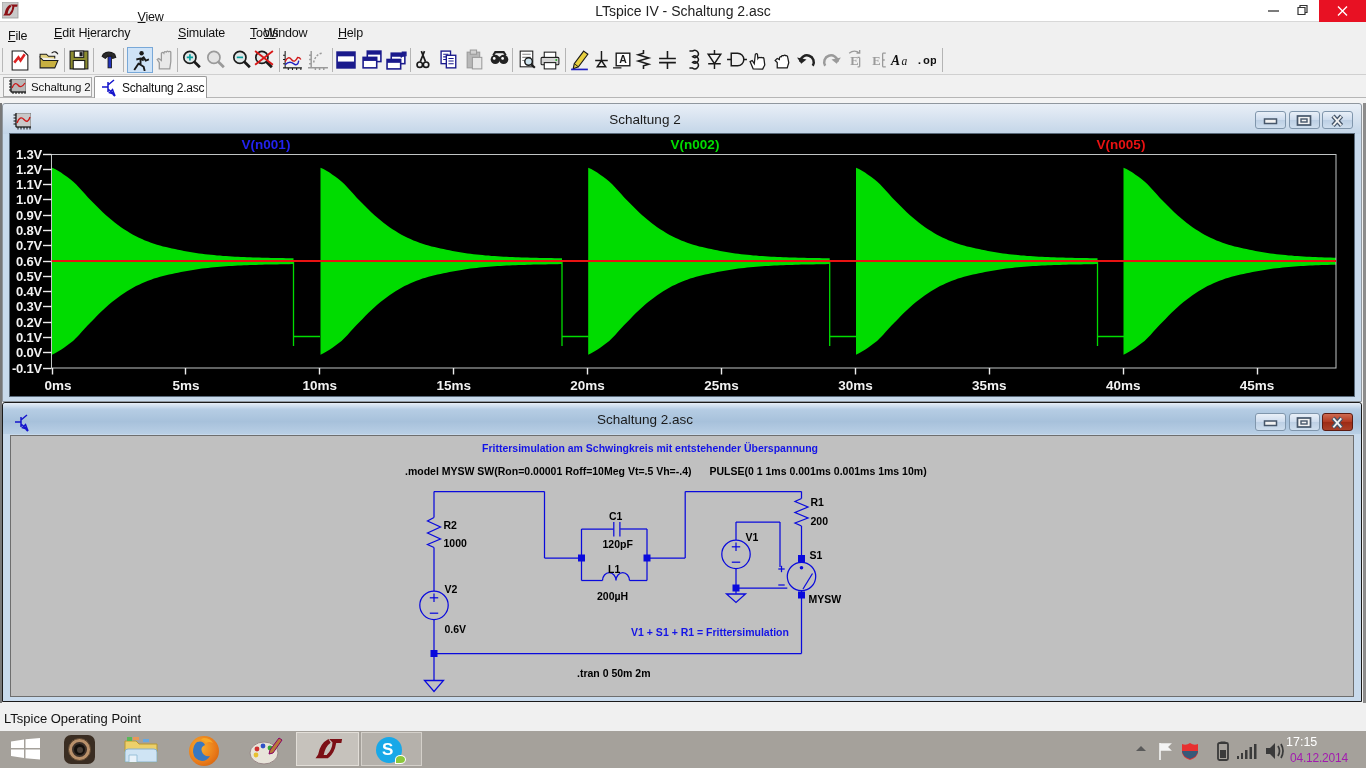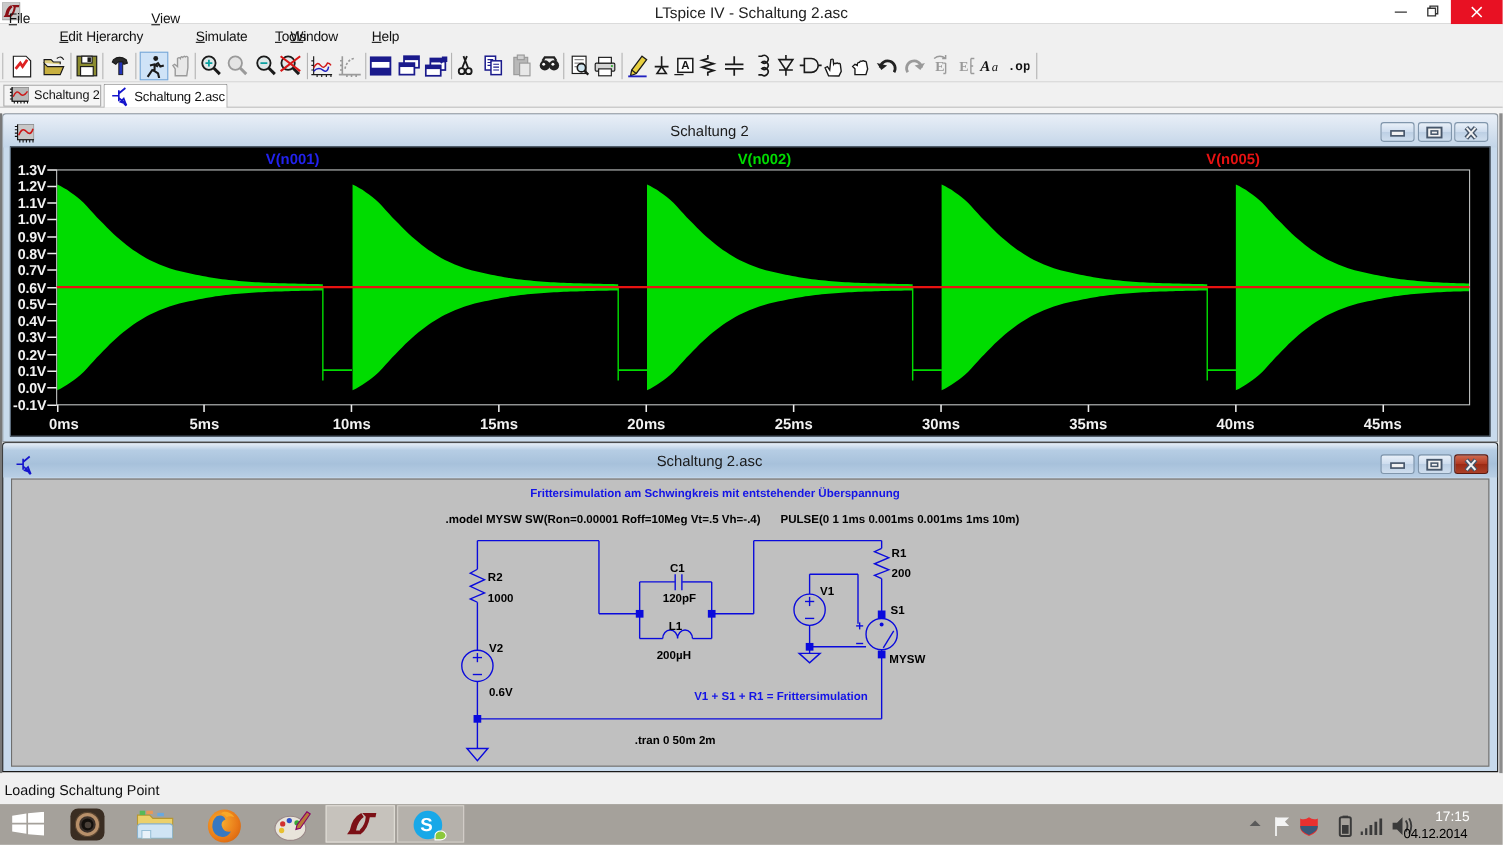--- a/index.html
+++ b/index.html
@@ -12,21 +12,21 @@
   </svg>
 <div class="abs" style="left:0;top:3px;width:1366px;text-align:center;font-size:14px;color:#222">LTspice IV - Schaltung 2.asc</div>
 <div style="position:absolute;left:1319px;top:0;width:47px;height:22px;background:#e81123"></div>
 <svg width="120" height="22" style="position:absolute;left:1246px;top:0">
     <path d="M22,11 h11" stroke="#333" stroke-width="1.3"></path>
     <path d="M52,7.5 h7 v7 h-7 z M54,7.5 v-2 h7 v7 h-2" stroke="#333" fill="none" stroke-width="1.2"></path>
     <path d="M92,6.5 l9,9 m0,-9 l-9,9" stroke="#fff" stroke-width="1.4"></path>
   </svg>
 <div class="abs" style="left:0;top:22px;width:1366px;height:23px;background:#f0f0f0"></div>
 <div class="abs" style="left:0;top:0;font-size:12.5px;letter-spacing:-0.2px">
-    <span style="position:absolute;left:8px;top:10px"><u>F</u>ile</span>
+    <span style="position:absolute;left:8px;top:29px"><u>F</u>ile</span>
     <span style="position:absolute;left:54px;top:26px"><u>E</u>dit</span>
     <span style="position:absolute;left:78.5px;top:26px">H<u>i</u>erarchy</span>
     <span style="position:absolute;left:137.6px;top:10px"><u>V</u>iew</span>
     <span style="position:absolute;left:178px;top:26px"><u>S</u>imulate</span>
     <span style="position:absolute;left:250px;top:26px"><u>T</u>ools</span>
     <span style="position:absolute;left:264px;top:26px"><u>W</u>indow</span>
     <span style="position:absolute;left:338px;top:26px"><u>H</u>elp</span>
   </div>
 <div class="abs" style="left:0;top:45px;width:1366px;height:30px;background:#f0f0f0;border-bottom:1px solid #d0d0d0"></div>
 <div style="position:absolute;left:2px;top:48px;width:1px;height:24px;background:#b8b8b8"></div>
@@ -403,21 +403,21 @@
 <text x="809.5" y="558.5" font-size="10.5px" font-weight="bold" fill="#000000">S1</text>
 <text x="808.5" y="602.5" font-size="10.5px" font-weight="bold" fill="#000000">MYSW</text>
 <text x="405" y="475" font-size="10.5px" font-weight="bold" fill="#000000">.model MYSW SW(Ron=0.00001 Roff=10Meg Vt=.5 Vh=-.4)</text>
 <text x="709.5" y="475" font-size="10.5px" font-weight="bold" fill="#000000">PULSE(0 1 1ms 0.001ms 0.001ms 1ms 10m)</text>
 <text x="577" y="676.5" font-size="10.5px" font-weight="bold" fill="#000000">.tran 0 50m 2m</text>
 <text x="650" y="451.5" text-anchor="middle" font-size="10.5px" font-weight="bold" fill="#1414e6">Frittersimulation am Schwingkreis mit entstehender Überspannung</text>
 <text x="710" y="636" text-anchor="middle" font-size="10.5px" font-weight="bold" fill="#1414e6">V1 + S1 + R1 = Frittersimulation</text>
 </svg>
   </div>
 <div class="abs" style="left:0;top:703px;width:1366px;height:28px;background:#f0f0f0"></div>
-<div class="abs" style="left:4px;top:711px;font-size:13px;color:#111">Loading Schaltung Point</div>
+<div class="abs" style="left:4px;top:711px;font-size:13px;color:#111">LTspice Operating Point</div>
 <div class="abs" style="left:0;top:731px;width:1366px;height:37px;background:#a5a19b"></div>
 <svg width="30" height="22" viewBox="0 0 30 22" style="position:absolute;left:11px;top:738px">
     <path d="M0,3.5 L13,1.5 V10 H0 Z M14.5,1.3 L29,0 V10 H14.5 Z M0,11.5 H13 V20 L0,18 Z M14.5,11.5 H29 V21.5 L14.5,20.3 Z" fill="#fff"></path>
   </svg>
 <div class="abs" style="left:64px;top:735px;width:31px;height:29px;border-radius:7px;background:#3a2d22"></div>
 <div class="abs" style="left:68px;top:738px;width:23px;height:23px;border-radius:50%;background:#b8906a;border:1px solid #5a4530"></div>
 <div class="abs" style="left:72px;top:742px;width:15px;height:15px;border-radius:50%;background:#14100c;border:2px solid #3c312a"></div>
 <div class="abs" style="left:76.5px;top:746.5px;width:6px;height:6px;border-radius:50%;background:#4a4038"></div>
 <svg width="38" height="30" viewBox="0 0 38 30" style="position:absolute;left:123px;top:735px">
     <path d="M2,6 h11 l3,3 h18 v18 h-32 z" fill="#ecd06a" stroke="#b89830"></path>
@@ -454,13 +454,13 @@
     <path d="M30,22 v-17 m0,1 h10 l-3,3 3,3 h-10" stroke="#f4f4f4" stroke-width="1.6" fill="#f4f4f4"></path>
     <path d="M60,5 q4,3 8,1 v8 q0,5 -8,8 q-8,-3 -8,-8 v-8 q4,2 8,-1 z" fill="#e83030"></path>
     <path d="M52,13 h16 q0,5 -8,8 q-8,-3 -8,-8 z" fill="#385878"></path>
     <rect x="88" y="5" width="10" height="17" rx="1.5" fill="none" stroke="#3a3a3a" stroke-width="1.8"></rect>
     <rect x="90.5" y="3.5" width="5" height="2" fill="#3a3a3a"></rect>
     <rect x="90" y="12" width="6" height="8" fill="#3a3a3a"></rect>
     <path d="M107,21 v-3 h2 v3 z M111,21 v-6 h2 v6 z M115,21 v-9 h2.5 v9 z M119.5,21 v-12 h2.5 v12 z M124,21 v-15 h2.5 v15 z" fill="#3a3a3a"></path>
     <path d="M136,10 h4 l5,-5 v16 l-5,-5 h-4 z" fill="#3a3a3a"></path>
     <path d="M148,8 q3,5 0,10 M151,6 q4,7 0,14" stroke="#3a3a3a" stroke-width="1.7" fill="none"></path>
   </svg>
-<div class="abs" style="left:1286px;top:734.5px;width:50px;text-align:right;font-size:12.5px;color:#fff">17:15</div>
-<div class="abs" style="left:1276px;top:750.5px;width:72px;font-size:12px;letter-spacing:-0.2px;color:#000000">04.12.2014</div>
+<div class="abs" style="left:1286px;top:734.5px;width:50px;text-align:left;font-size:12.5px;color:#fff">17:15</div>
+<div class="abs" style="left:1276px;top:750.5px;width:72px;text-align:right;font-size:12px;letter-spacing:-0.2px;color:#a21caf">04.12.2014</div>
 </body></html>

